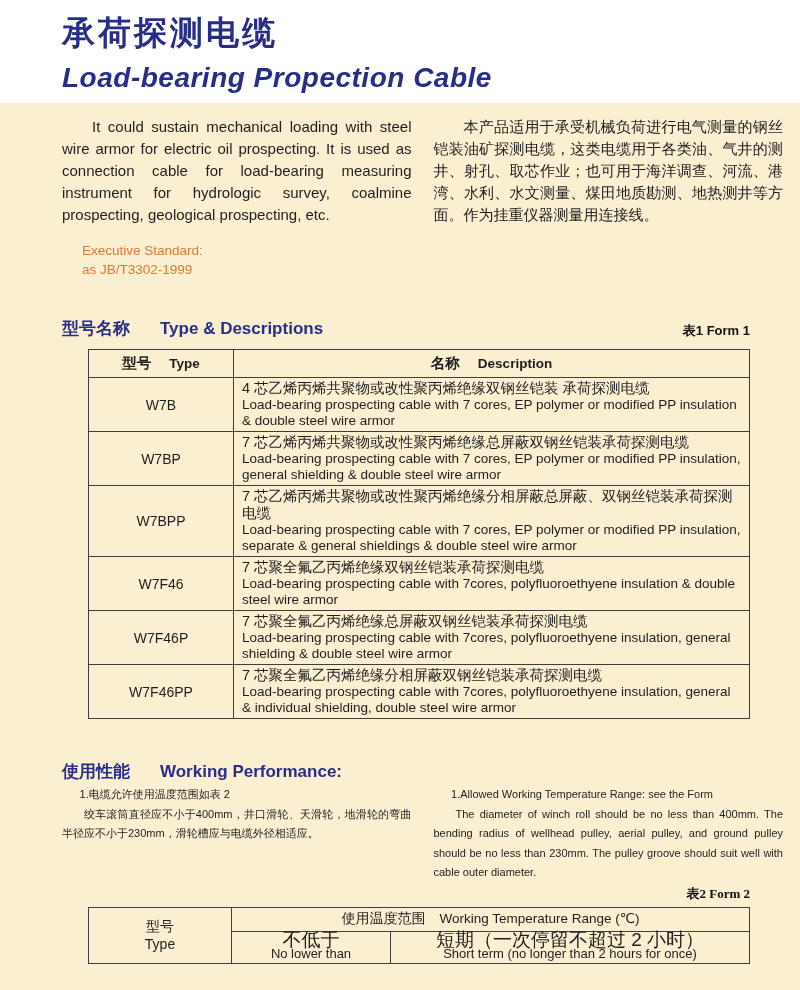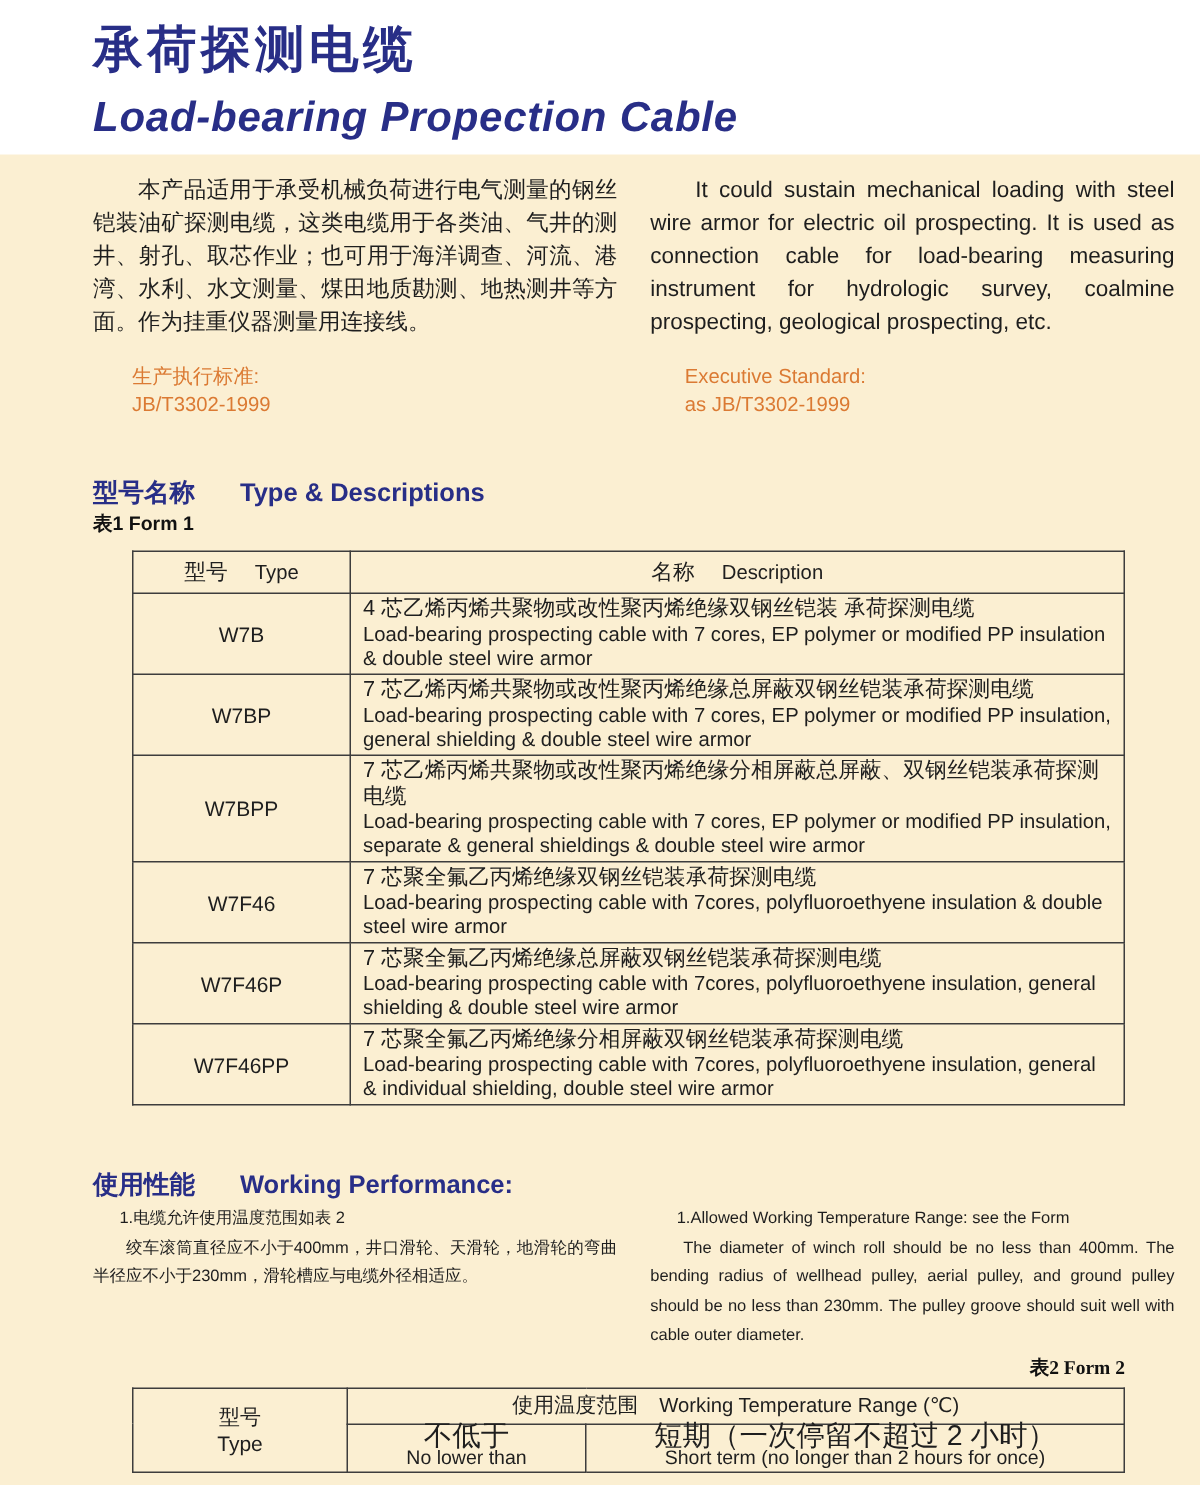--- a/index.html
+++ b/index.html
@@ -17,30 +17,30 @@
 
   .two-col { display:flex; gap:22px; }
   .two-col > * { flex:1; }
 
   .intro p { font-size:15px; line-height:22px; color:#1E1E1E; text-align:justify; text-indent:2em; }
 
   .standards { margin-top:15px; color:#DB7A33; font-size:13.5px; line-height:19px; }
   .std-left { padding-left:26px; }
   .std-right { padding-left:20px; }
 
-  .sec-row { display:flex; justify-content:space-between; align-items:flex-start;
-             width:688px; margin-top:38px;flex-direction:column; }
+  .sec-row { display:flex; justify-content:space-between; align-items:flex-end;
+             width:688px; margin-top:38px; }
   .sec-title { color:#282E87; font-weight:bold; font-size:17px; }
   .sec-title .sec-en { margin-left:30px; }
   .form-label { font-weight:bold; font-size:13px; color:#111; white-space:nowrap; }
 
   table { border-collapse:collapse; width:662px; margin-left:26px; table-layout:fixed; }
   td, th { border:1.6px solid #3D3D3D; color:#1E1E1E; vertical-align:middle; }
   #table1 { margin-top:9px; }
-  #table1 th { height:28px; font-size:14.5px; font-weight:normal; text-align:center; }
+  #table1 th { height:28px; font-size:14.5px; font-weight:bold; text-align:center; }
   #table1 .hdr-en { margin-left:18px; font-size:13.5px; }
   #table1 .t-type { width:145px; text-align:center; font-size:14px; }
   #table1 .t-desc { padding:2px 8px; }
   #table1 .d-zh { font-size:14.5px; line-height:17px; }
   #table1 .d-en { font-size:13.5px; line-height:16px; }
 
   .sec-row2 { margin-top:41px; }
   .perf { margin-top:2px; }
   .perf p { font-size:11px; line-height:19.5px; color:#1E1E1E; text-align:justify; }
   .perf .lead { text-indent:1.6em; }
@@ -63,29 +63,25 @@
 <div class="page">
 
   <div class="title-band">
     <div class="title-zh">承荷探测电缆</div>
     <div class="title-en">Load-bearing Propection Cable</div>
   </div>
 
   <div class="content">
 
     <div class="two-col intro">
+      <p>It could sustain mechanical loading with steel wire armor for electric oil prospecting. It is used as connection cable for load-bearing measuring instrument for hydrologic survey, coalmine prospecting, geological prospecting, etc.</p>
       <p>本产品适用于承受机械负荷进行电气测量的钢丝铠装油矿探测电缆，这类电缆用于各类油、气井的测井、射孔、取芯作业；也可用于海洋调查、河流、港湾、水利、水文测量、煤田地质勘测、地热测井等方面。作为挂重仪器测量用连接线。</p>
-      <p>It could sustain mechanical loading with steel wire armor for electric oil prospecting. It is used as connection cable for load-bearing measuring instrument for hydrologic survey, coalmine prospecting, geological prospecting, etc.</p>
     </div>
 
     <div class="two-col standards">
-      <div class="std-left">
-        <div>生产执行标准:</div>
-        <div>JB/T3302-1999</div>
-      </div>
       <div class="std-right">
         <div>Executive Standard:</div>
         <div>as JB/T3302-1999</div>
       </div>
     </div>
 
     <div class="sec-row">
       <div class="sec-title">
         <span>型号名称</span><span class="sec-en">Type &amp; Descriptions</span>
       </div>

